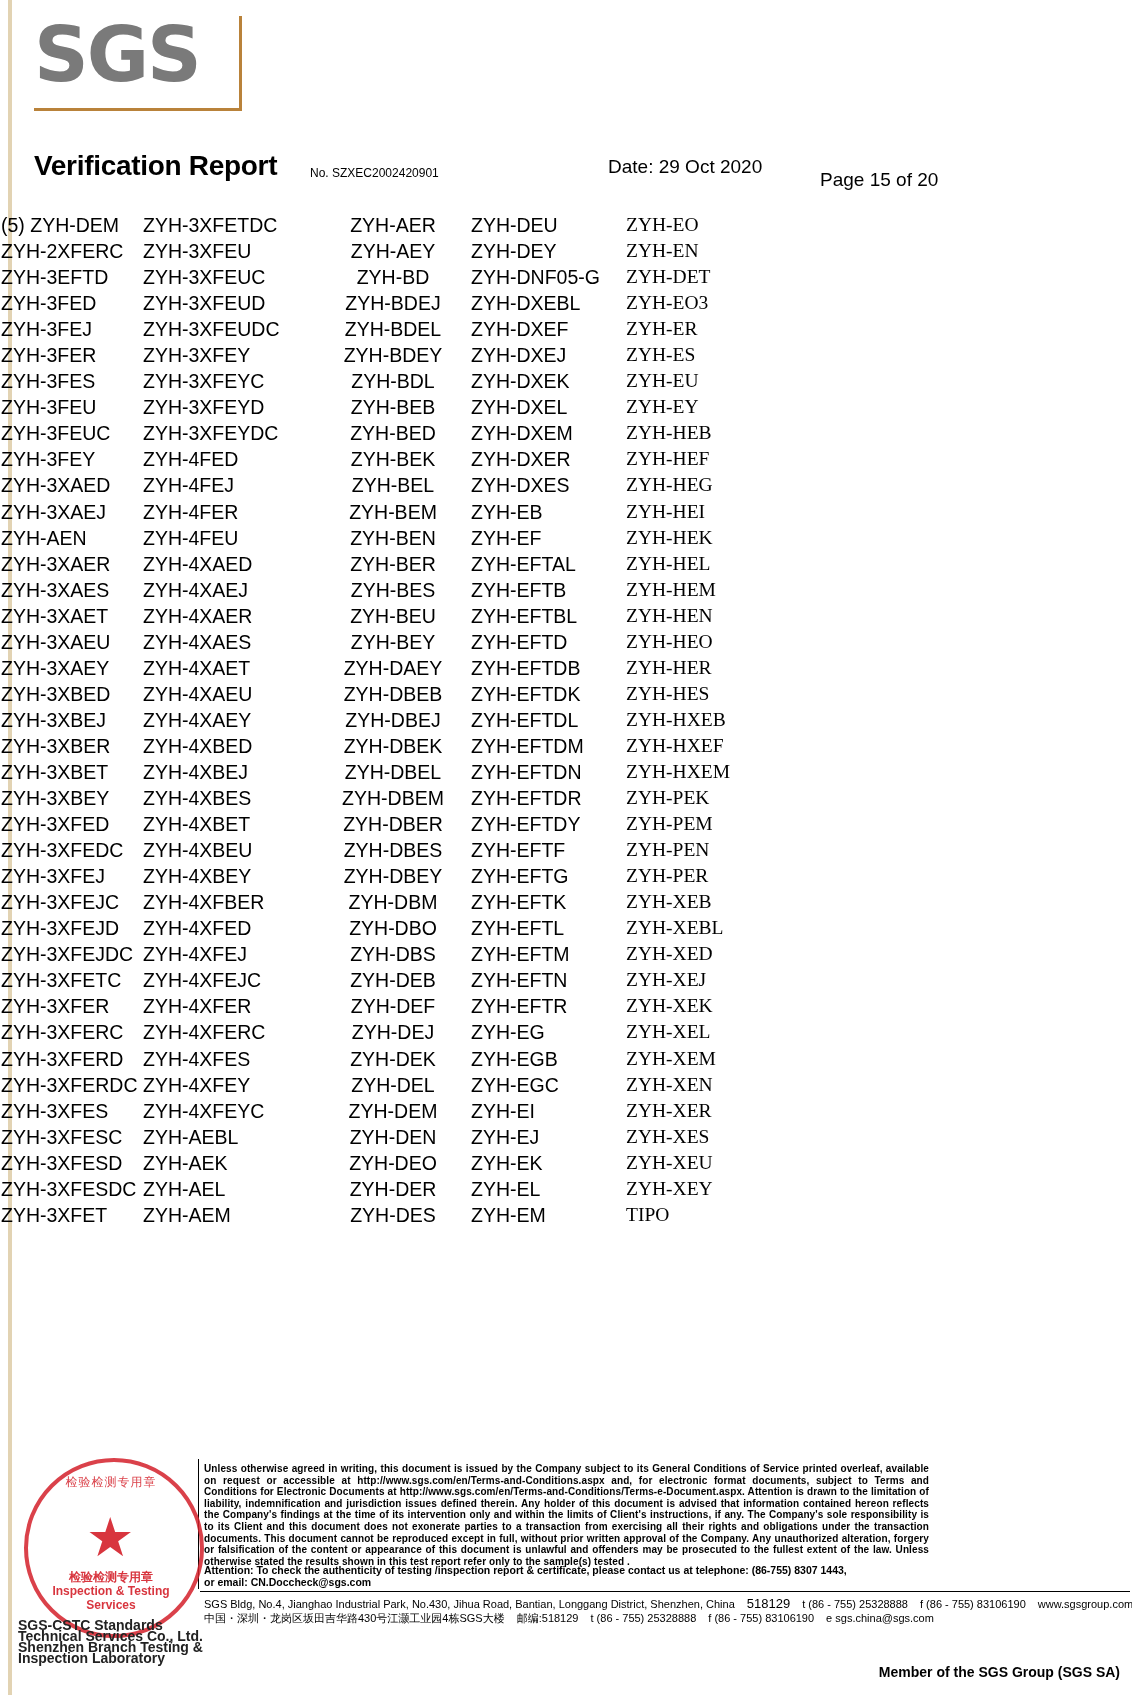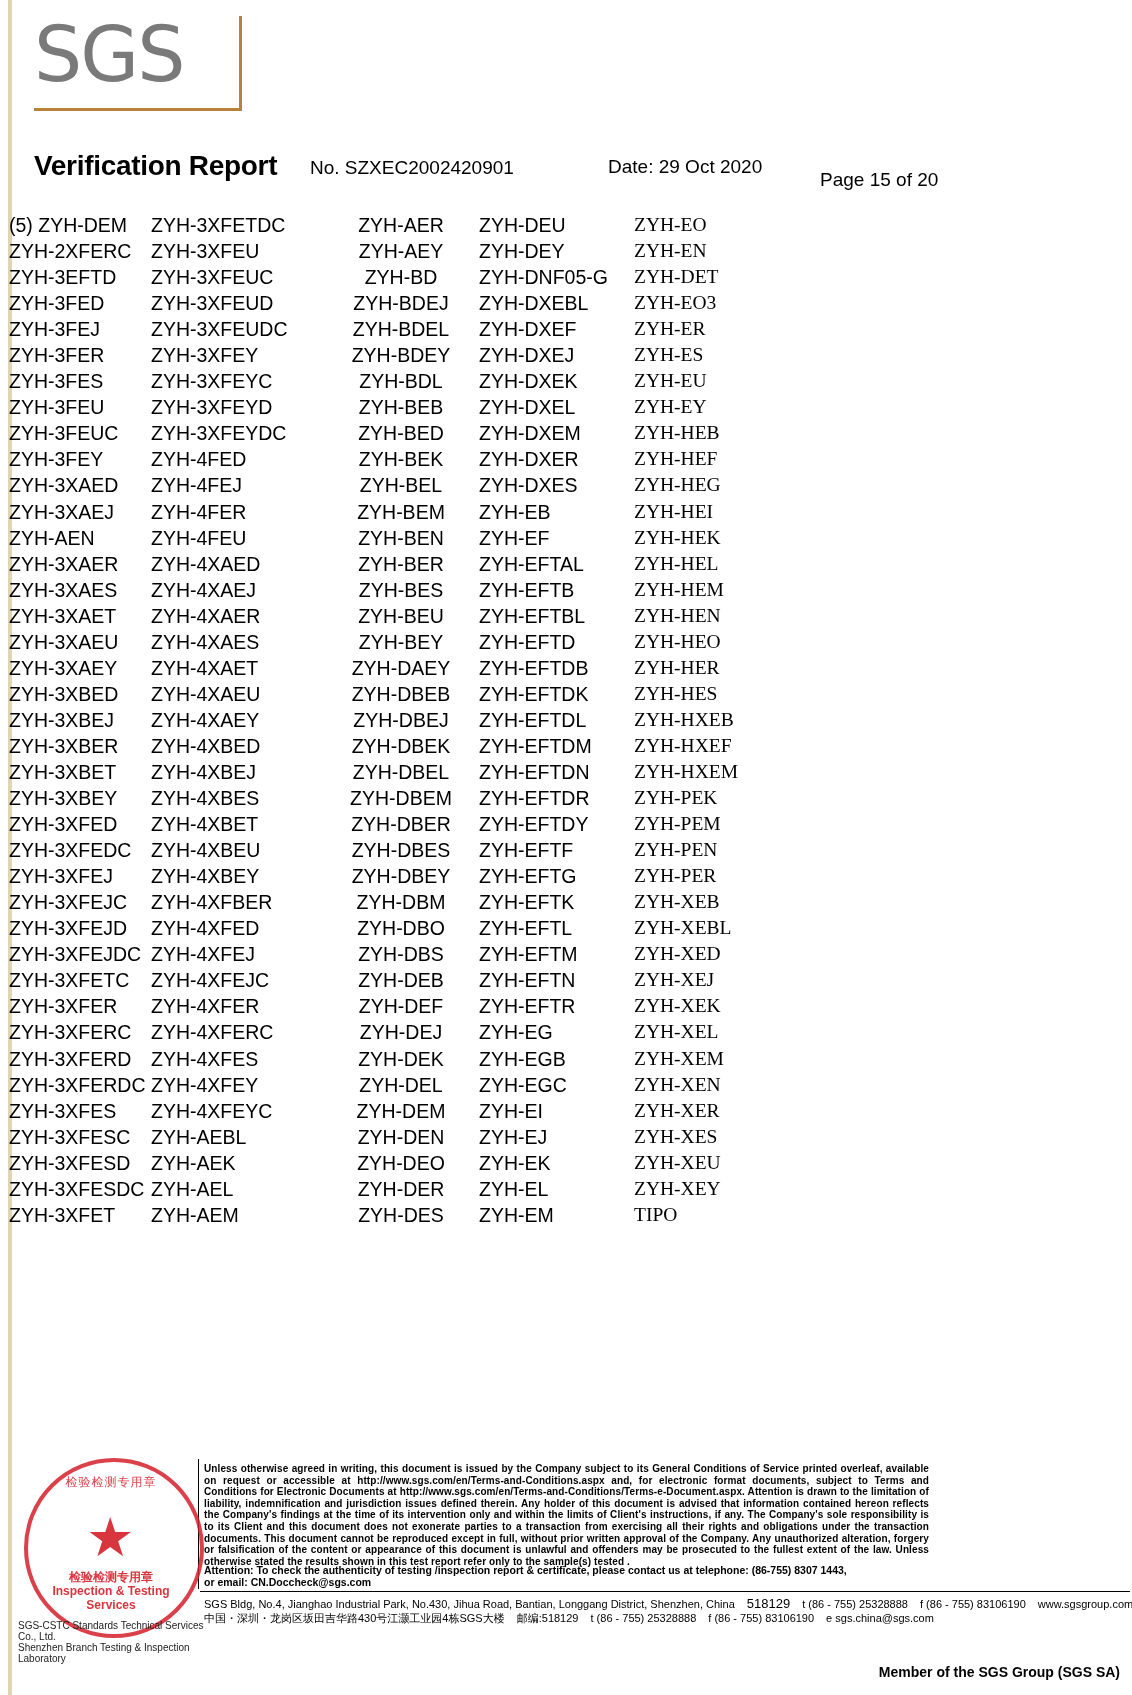--- a/index.html
+++ b/index.html
@@ -24,21 +24,21 @@
   
   .logo-block {
     position: absolute;
     left: 34px;
     top: 12px;
     width: 210px;
     height: 100px;
   }
   .logo-text {
     font-family: "DejaVu Sans", sans-serif;
-    font-weight: normal;
+    font-weight: bold;
     font-size: 76px;
     letter-spacing: -2px;
     color: #7a7a7a;
     line-height: 86px;
   }
   .logo-rule-v {
     position: absolute;
     left: 205px;
     top: 4px;
     width: 3px;
@@ -66,22 +66,22 @@
     left: 34px;
     top: 0px;
     font-size: 28px;
     font-weight: bold;
     font-family: "Liberation Sans", sans-serif;
     letter-spacing: -0.3px;
   }
   .header-no {
     position: absolute;
     left: 310px;
-    top: 7px;
-    font-size: 19px;
+    top: 16px;
+    font-size: 12px;
   }
   .header-date {
     position: absolute;
     left: 608px;
     top: 6px;
     font-size: 19px;
   }
   .header-page {
     position: absolute;
     left: 820px;
@@ -101,21 +101,21 @@
     white-space: nowrap;
     font-size: 19.5px;
   }
   .code-cell {
     display: inline-block;
     vertical-align: top;
     font-size: 19.5px;
     line-height: 26px;
     text-align: left;
   }
-  .c0 { width: 142px; padding-left: 9px; }
+  .c0 { width: 142px; padding-left: 1px; }
   .c1 { width: 172px; }
   .c2 { width: 156px; text-align: center; }
   .c3 { width: 155px; }
   .c4 { width: 180px; font-family: Liberation Serif, serif; }
 
   
   .footer {
     position: absolute;
     left: 0px;
     top: 1455px;
@@ -244,23 +244,24 @@
     color: #d4202a;
     font-size: 12px;
     opacity: 0.85;
     letter-spacing: 1px;
   }
   .stamp-side {
     position: absolute;
     left: 0px;
     top: 168px;
     width: 196px;
-    font-size: 10px;
+    font-size: 14px;
     line-height: 11px;
     color: #222;
+    font-weight: bold;
   }
 </style>
 </head>
 <body>
 
 <div class="page">
 
   <div class="edge-left"></div>
 
   <div class="logo-block">

